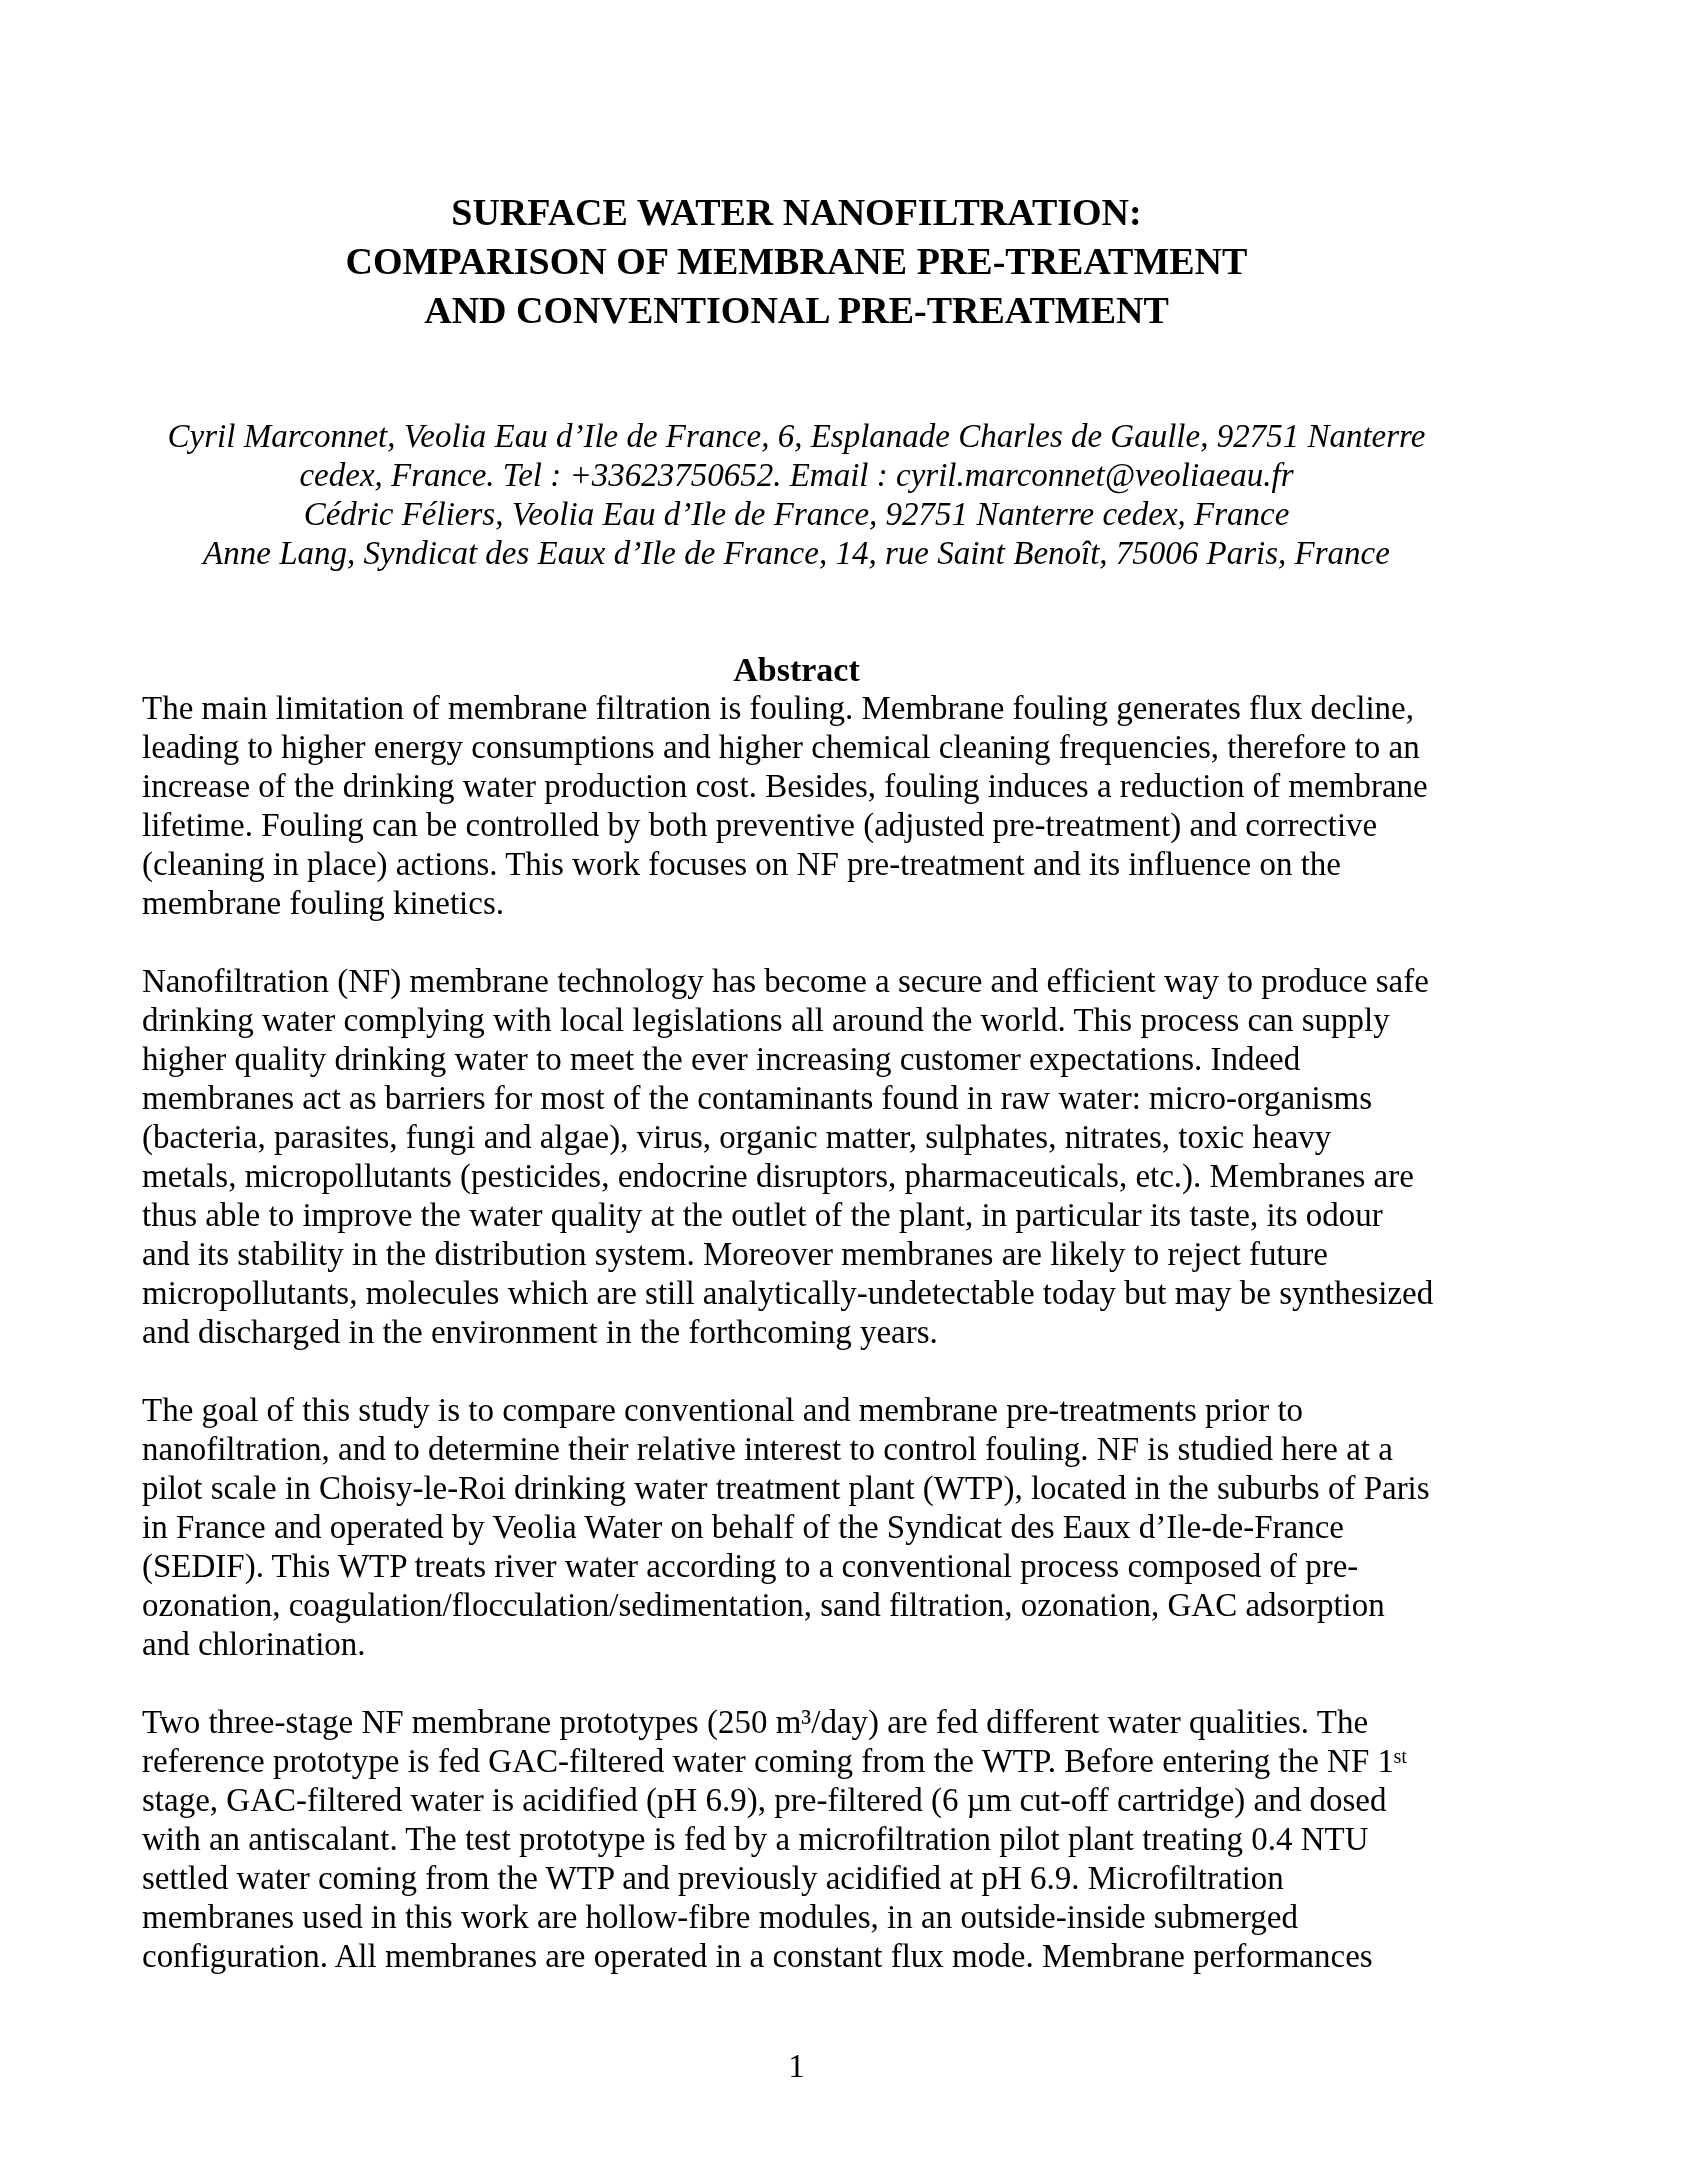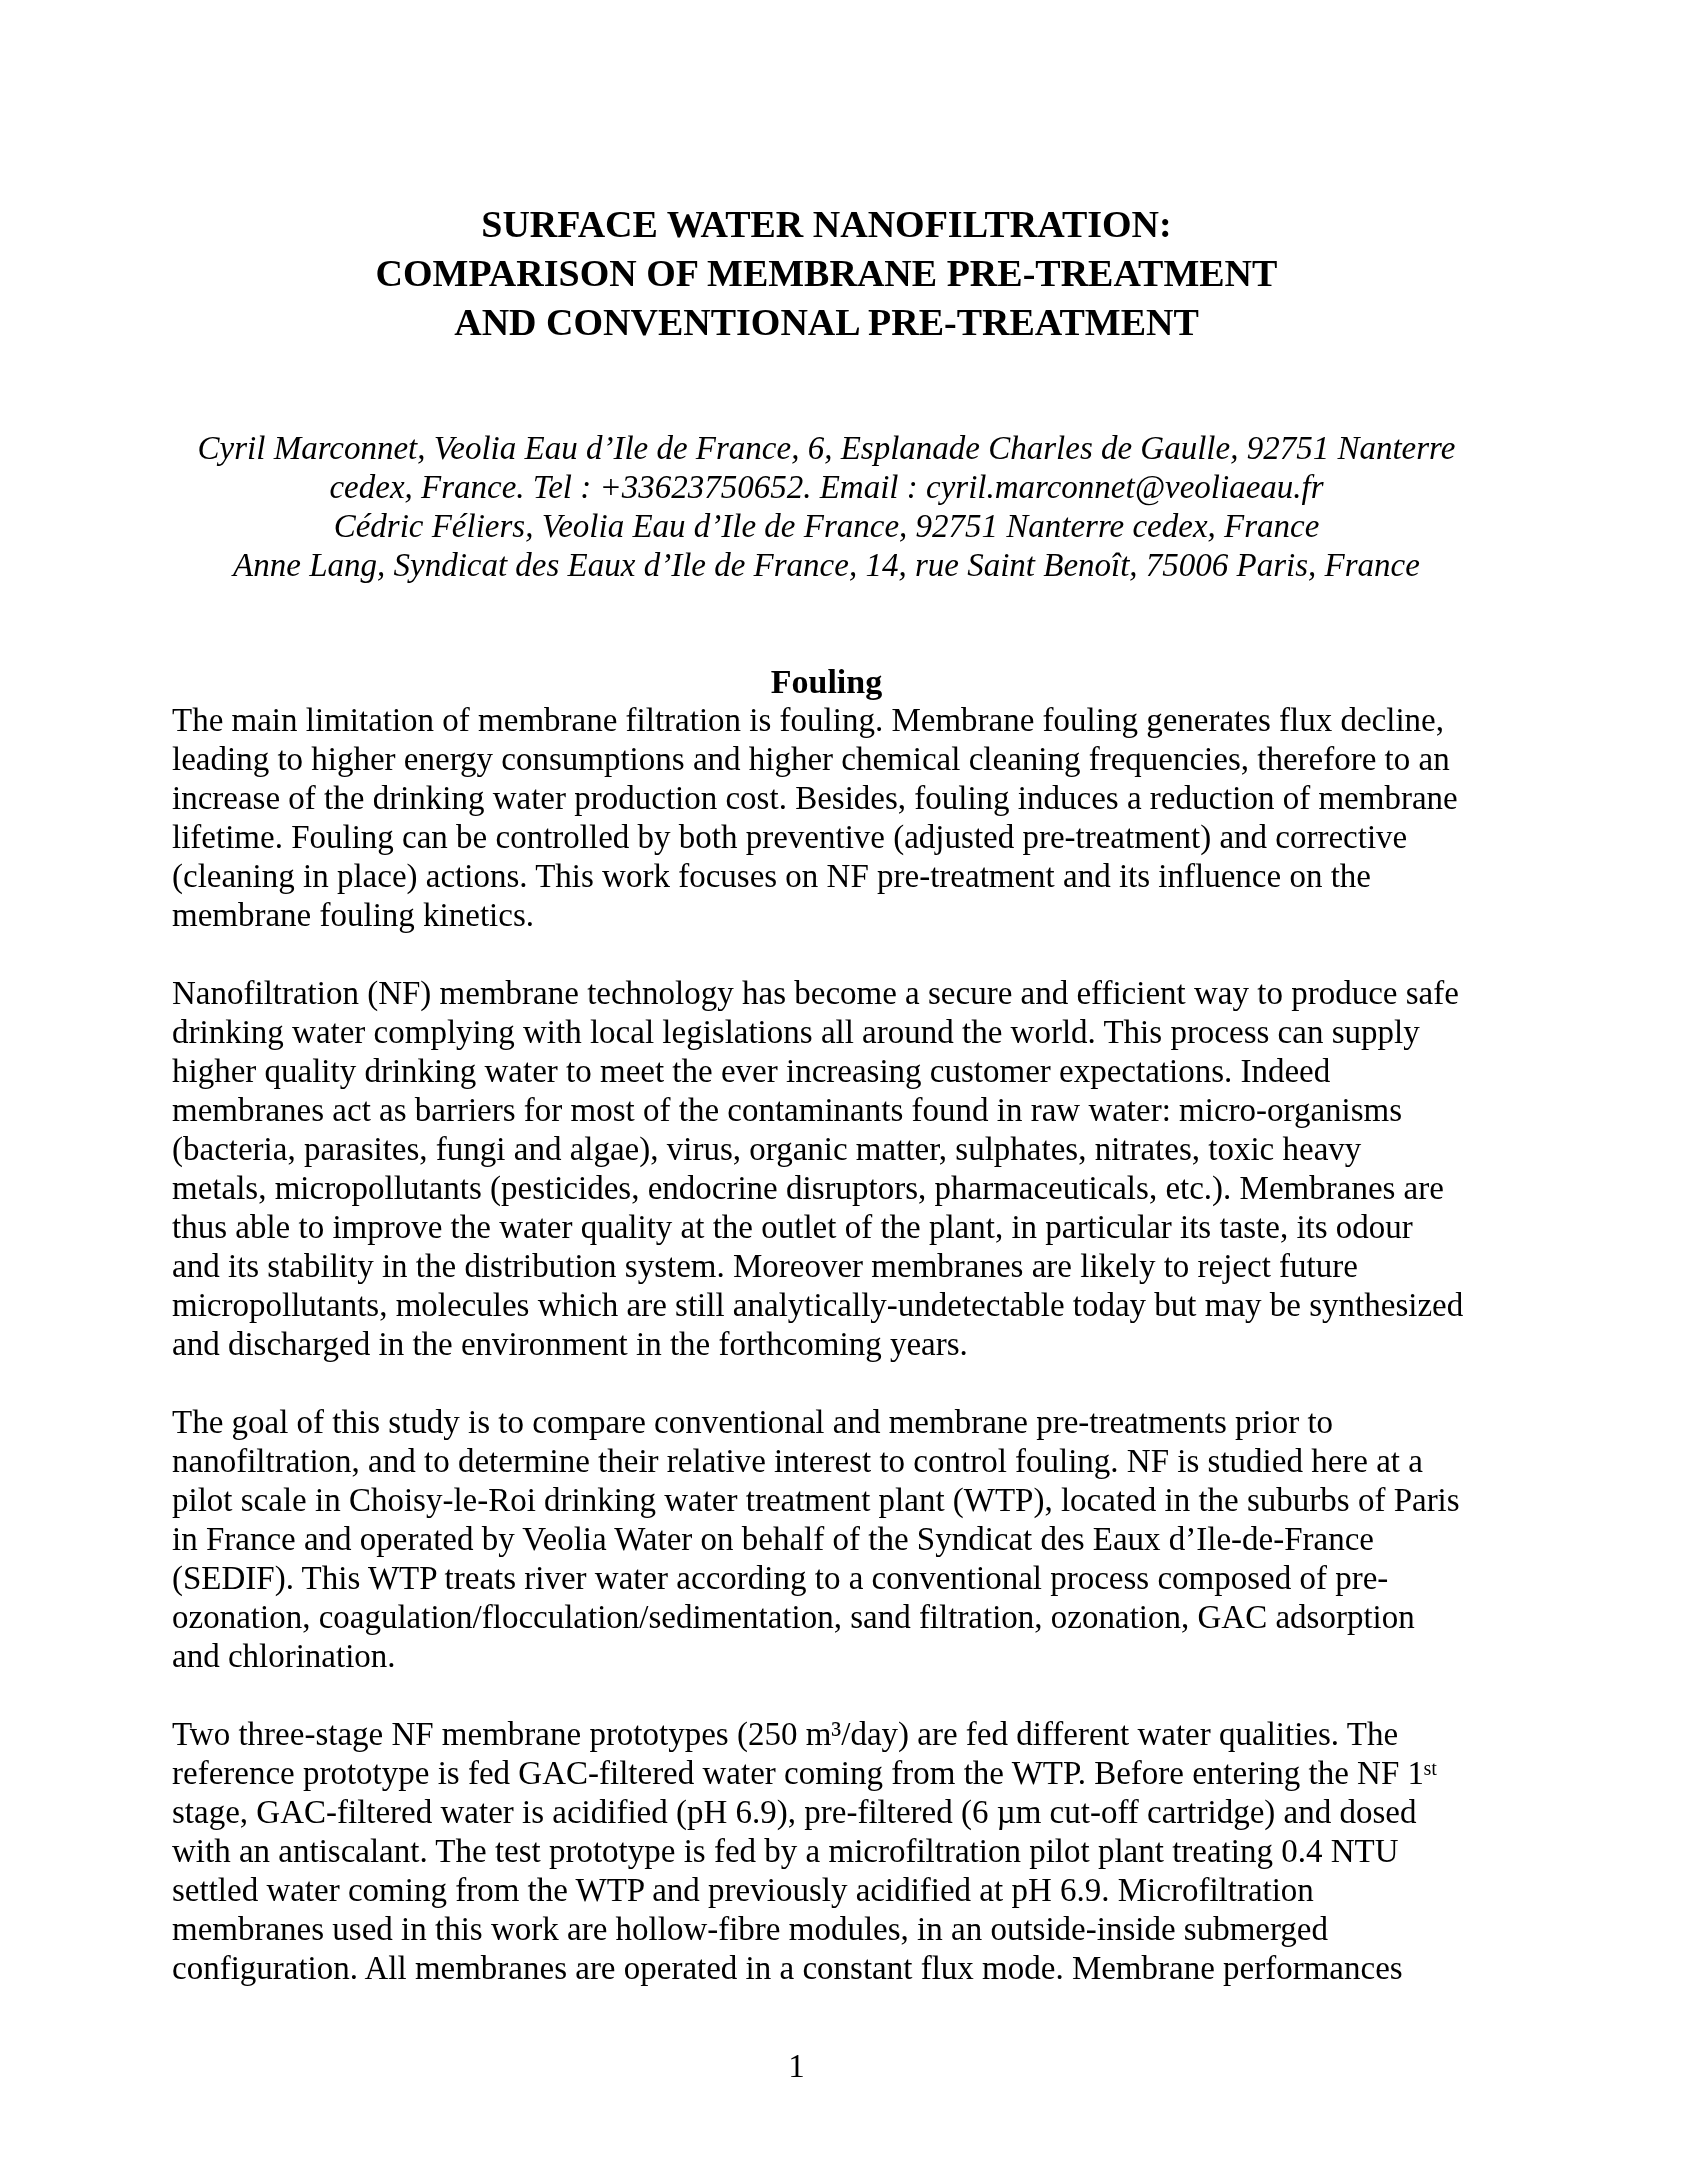--- a/index.html
+++ b/index.html
@@ -11,24 +11,23 @@
     width: 1683px;
     height: 2178px;
     position: relative;
     overflow: hidden;
     font-family: "Liberation Serif", "DejaVu Serif", "DejaVu Sans", serif;
     color: #000000;
   }
   .page {
     position: absolute;
     left: 142px;
-    top: 12px;
+    top: 0;
     width: 1386px;
     height: 1986px;
-    margin-left: 30px;
   }
   .text-col {
     width: 1309px;
   }
   .title {
     margin: 188px 0 0 0;
     width: 1309px;
     text-align: center;
     font-weight: bold;
     font-size: 38px;
@@ -78,21 +77,21 @@
 <div class="page">
   <div class="title text-col">SURFACE WATER NANOFILTRATION:
 COMPARISON OF MEMBRANE PRE-TREATMENT
 AND CONVENTIONAL PRE-TREATMENT</div>
 
   <div class="authors text-col">Cyril Marconnet, Veolia Eau d’Ile de France, 6, Esplanade Charles de Gaulle, 92751 Nanterre
 cedex, France. Tel : +33623750652. Email : cyril.marconnet@veoliaeau.fr
 Cédric Féliers, Veolia Eau d’Ile de France, 92751 Nanterre cedex, France
 Anne Lang, Syndicat des Eaux d’Ile de France, 14, rue Saint Benoît, 75006 Paris, France</div>
 
-  <div class="abstract-heading text-col">Fouling</div>
+  <div class="abstract-heading text-col">Abstract</div>
 
   <div class="para text-col">The main limitation of membrane filtration is fouling. Membrane fouling generates flux decline,
 leading to higher energy consumptions and higher chemical cleaning frequencies, therefore to an
 increase of the drinking water production cost. Besides, fouling induces a reduction of membrane
 lifetime. Fouling can be controlled by both preventive (adjusted pre-treatment) and corrective
 (cleaning in place) actions. This work focuses on NF pre-treatment and its influence on the
 membrane fouling kinetics.</div>
 
   <div class="para first text-col">Nanofiltration (NF) membrane technology has become a secure and efficient way to produce safe
 drinking water complying with local legislations all around the world. This process can supply

